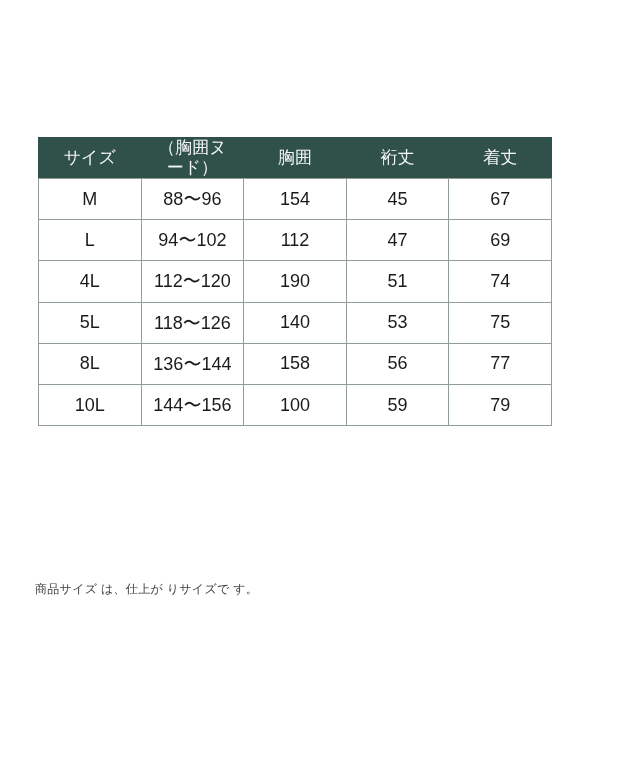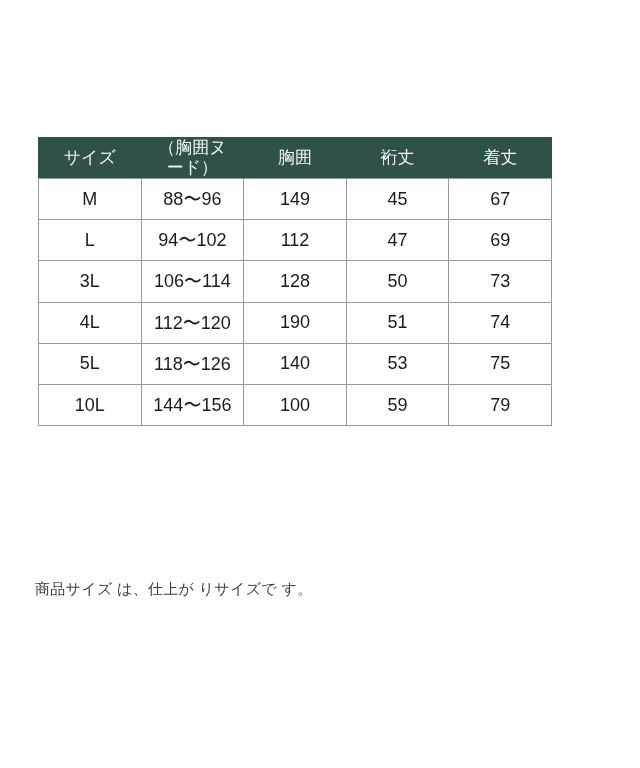--- a/index.html
+++ b/index.html
@@ -47,21 +47,21 @@
     text-align: center;
     vertical-align: middle;
     height: 40.2px;
     padding: 0;
     border: 1px solid #8F9C98;
   }
   .footnote {
     position: absolute;
     left: 35px;
     top: 583px;
-    font-size: 15px;
+    font-size: 12px;
     line-height: 12px;
     color: #3D3D3D;
     letter-spacing: 0.3px;
   }
 </style>
 </head>
 <body>
 
 <div class="page">
 
@@ -80,53 +80,53 @@
 ード）</th>
         <th>胸囲</th>
         <th>裄丈</th>
         <th>着丈</th>
       </tr>
     </thead>
     <tbody>
       <tr>
         <td>M</td>
         <td>88〜96</td>
-        <td>149</td>
+        <td>154</td>
         <td>45</td>
         <td>67</td>
       </tr>
       <tr>
         <td>L</td>
         <td>94〜102</td>
         <td>112</td>
         <td>47</td>
         <td>69</td>
-      </tr>
-      <tr>
-        <td>3L</td>
-        <td>106〜114</td>
-        <td>128</td>
-        <td>50</td>
-        <td>73</td>
       </tr>
       <tr>
         <td>4L</td>
         <td>112〜120</td>
         <td>190</td>
         <td>51</td>
         <td>74</td>
       </tr>
       <tr>
         <td>5L</td>
         <td>118〜126</td>
         <td>140</td>
         <td>53</td>
         <td>75</td>
       </tr>
       <tr>
+        <td>8L</td>
+        <td>136〜144</td>
+        <td>158</td>
+        <td>56</td>
+        <td>77</td>
+      </tr>
+      <tr>
         <td>10L</td>
         <td>144〜156</td>
         <td>100</td>
         <td>59</td>
         <td>79</td>
       </tr>
     </tbody>
   </table>
 
   <div class="footnote">商品サイズ は、仕上が りサイズで す。</div>

